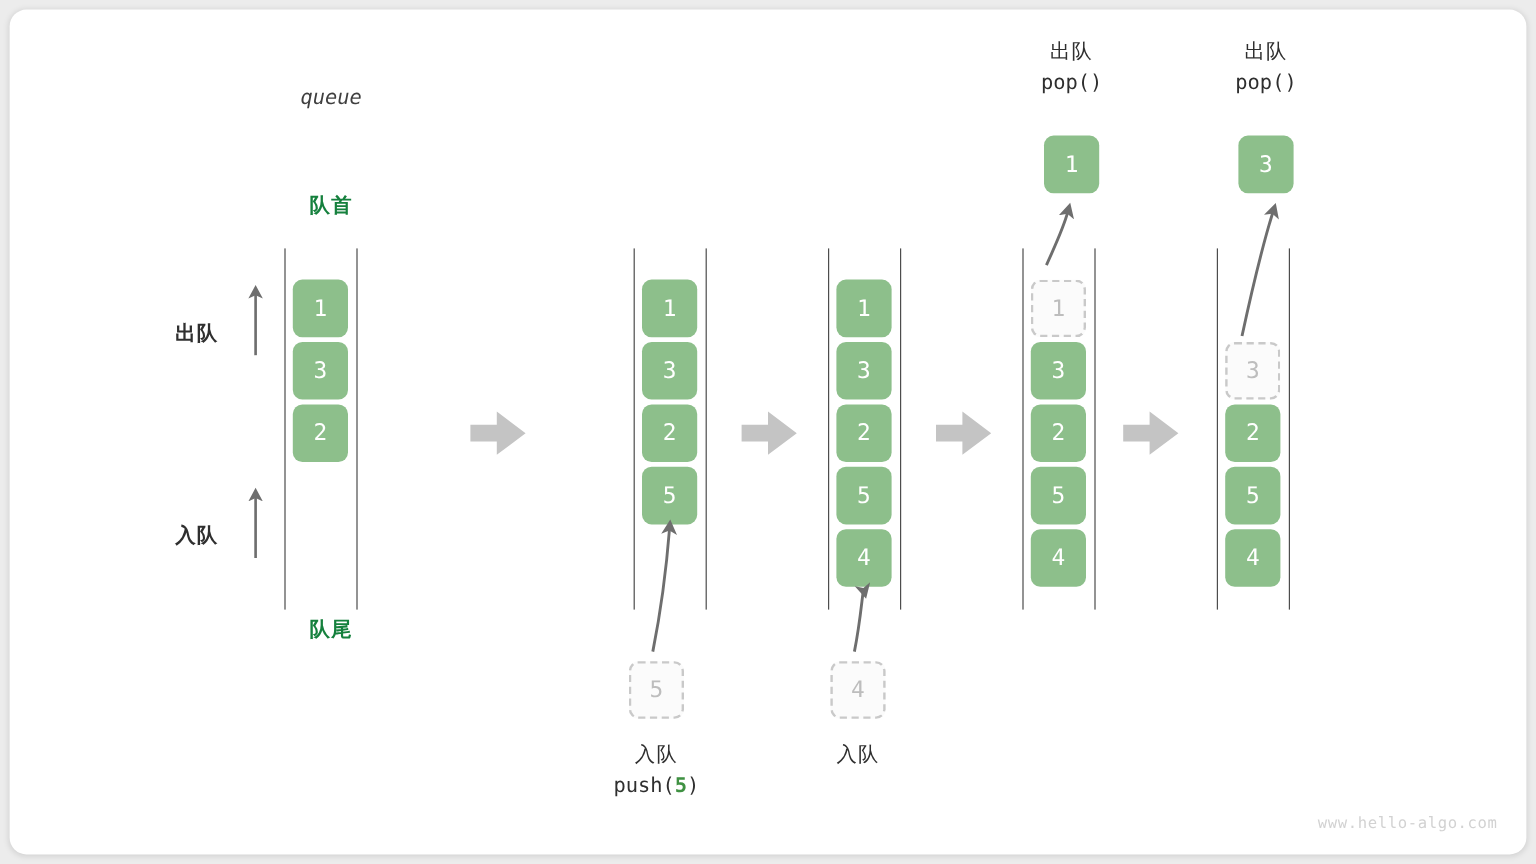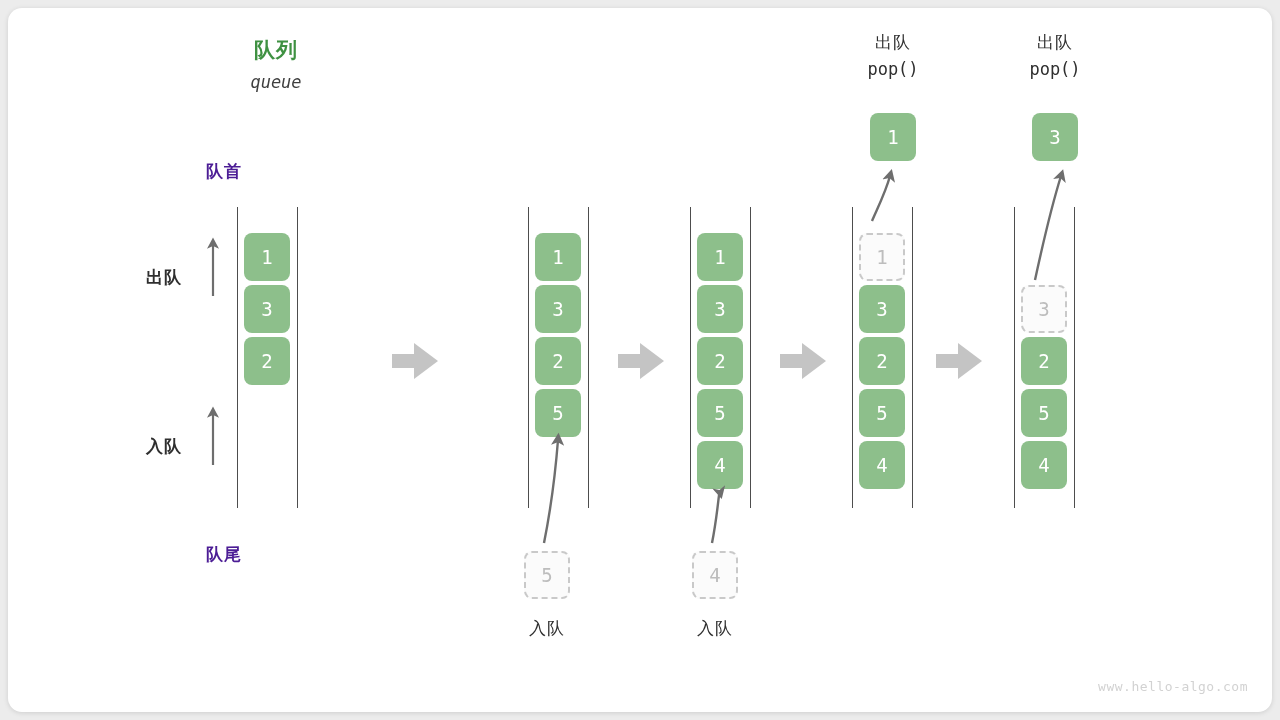--- a/index.html
+++ b/index.html
@@ -19,22 +19,22 @@
   
   .title-cn{
     position:absolute;font-size:21px;font-weight:bold;color:#3f9142;
     text-align:center;white-space:nowrap;letter-spacing:1px;
   }
   .title-en{
     position:absolute;font-family:"DejaVu Sans Mono","Liberation Mono",monospace;
     font-size:17px;color:#3f3f3f;text-align:center;white-space:nowrap;
   }
   .hdr{
-    position:absolute;font-size:17px;font-weight:bold;color:#4c1d95;
-    text-align:left;white-space:nowrap;letter-spacing:1px;
+    position:absolute;font-size:17px;font-weight:bold;color:#15803d;
+    text-align:center;white-space:nowrap;letter-spacing:1px;
   }
   .side-label{
     position:absolute;font-size:17px;font-weight:bold;color:#2f2f2f;
     white-space:nowrap;letter-spacing:1px;
   }
   .op-label{
     position:absolute;text-align:center;white-space:nowrap;
   }
   .op-label .cn{
     display:block;font-size:17px;color:#2f2f2f;letter-spacing:1px;line-height:26px;
@@ -69,25 +69,24 @@
   
   svg.overlay{position:absolute;left:0;top:0;width:1264px;height:704px;
     pointer-events:none;overflow:visible;}
 </style>
 </head>
 <body>
 
 <div id="card">
   <div class="stage">
 
-    <div class="title-cn" style="left:198px;top:28px;width:140px;">队列</div>
     <div class="title-en" style="left:198px;top:64px;width:140px;font-style:italic;">queue</div>
 
     <div class="hdr" style="left:198px;top:152px;width:140px;">队首</div>
-    <div class="hdr" style="left:198px;top:535px;width:140px;">队尾</div>
+    <div class="hdr" style="left:198px;top:505px;width:140px;">队尾</div>
 
     <div class="side-label" style="left:138px;top:258px;">出队</div>
     <div class="side-label" style="left:138px;top:427px;">入队</div>
 
     <div class="rail" style="left:229px;top:199px;height:301px;"></div>
     <div class="rail" style="left:289px;top:199px;height:301px;"></div>
 
     <div class="rail" style="left:520px;top:199px;height:301px;"></div>
     <div class="rail" style="left:580px;top:199px;height:301px;"></div>
 
@@ -134,20 +133,21 @@
       <span class="code">pop()</span>
     </div>
     <div class="op-label" style="left:972px;top:22px;width:150px;">
       <span class="cn">出队</span>
       <span class="code">pop()</span>
     </div>
 
     <div class="cell ghost" style="left:516px;top:543px;width:46px;height:48px;">5</div>
     <div class="op-label" style="left:464px;top:608px;width:150px;">
       <span class="cn">入队</span>
+      <span class="code"><span>push(</span><span class="num">5</span><span>)</span></span>
     </div>
 
     <div class="cell ghost" style="left:684px;top:543px;width:46px;height:48px;">4</div>
     <div class="op-label" style="left:632px;top:608px;width:150px;">
       <span class="cn">入队</span>
     </div>
 
     <div class="watermark">www.hello-algo.com</div>
 
     <svg class="overlay">

